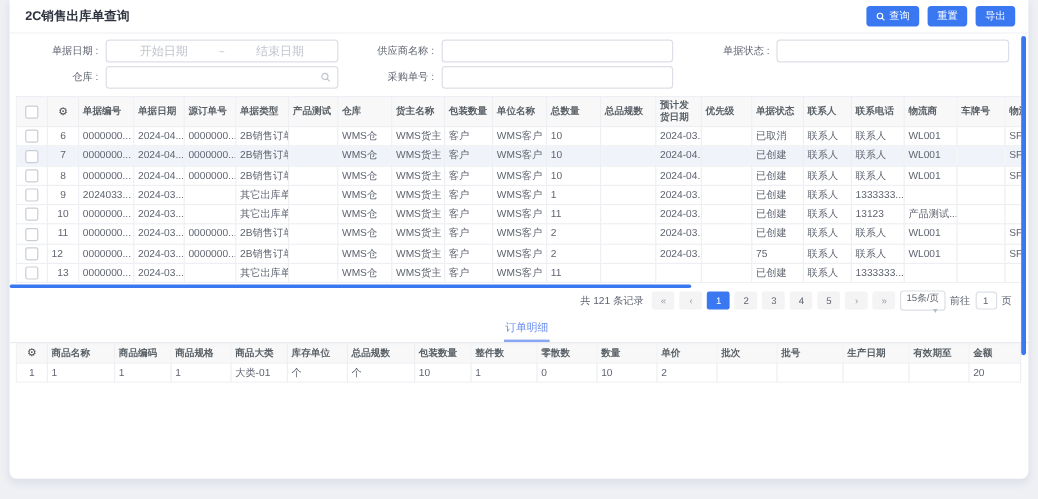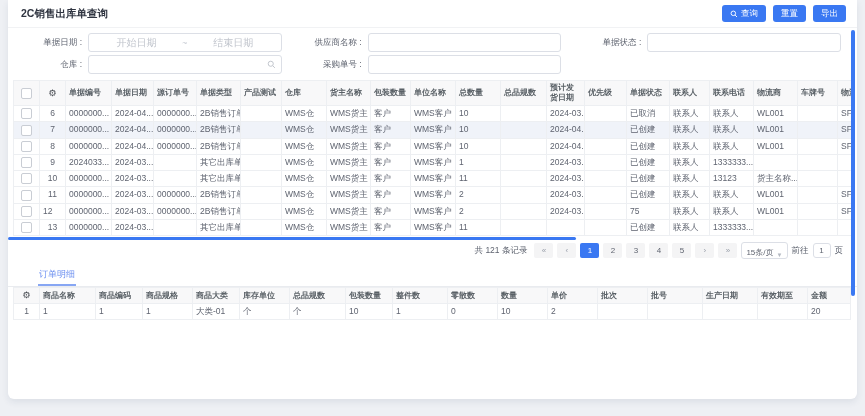--- a/index.html
+++ b/index.html
@@ -88,31 +88,31 @@
   .pg-btn{
     min-width:15px;height:15px;padding:0 2px;border-radius:2px;background:#f4f4f5;
     display:inline-flex;align-items:center;justify-content:center;
     font-size:8px;color:#5f6470;cursor:pointer;
   }
   .pg-btn.arrow{color:#9aa0ab;}
   .pg-btn.active{background:#3a78f2;color:#fff;}
   .pg-size{
     height:15px;border:1px solid #dcdfe6;border-radius:3px;background:#fff;
     display:inline-flex;align-items:flex-end;gap:3px;padding:0 4px;font-size:8px;
-    color:#5f6470;cursor:pointer;
+    color:#5f6470;cursor:pointer;flex-direction:column;
   }
   .pg-size .caret{font-size:6px;color:#b4b9c2;}
   .pg-goto-input{
     width:16px;height:13px;border:1px solid #dcdfe6;border-radius:3px;
     text-align:center;font-size:8px;color:#5f6470;outline:none;padding:0;
     font-family:inherit;
   }
   
   .detail-tabs{
-    margin-top:2px;padding-left:30px;border-bottom:1px solid #e9ebef;
+    margin-top:2px;padding-left:13px;border-bottom:1px solid #e9ebef;text-align:center;
   }
   .tab{
     display:inline-block;font-size:9px;color:#6a8ef0;
     padding:2px 1px 3px;border-bottom:2px solid #87a6f3;cursor:pointer;
   }
   .detail-area{margin:0 3px 0 5px;overflow:hidden;}
 </style>
 </head>
 <body>
 
@@ -332,21 +332,21 @@
               <td>WMS货主</td>
               <td>客户</td>
               <td>WMS客户</td>
               <td>11</td>
               <td></td>
               <td>2024-03...</td>
               <td></td>
               <td>已创建</td>
               <td>联系人</td>
               <td>13123</td>
-              <td>货主名称...</td>
+              <td>产品测试...</td>
               <td></td>
               <td></td>
             </tr>
             <tr>
               <td style="text-align: center;"><span class="checkbox"></span></td>
               <td style="text-align: center;">11</td>
               <td>0000000...</td>
               <td>2024-03...</td>
               <td>0000000...</td>
               <td>2B销售订单</td>

